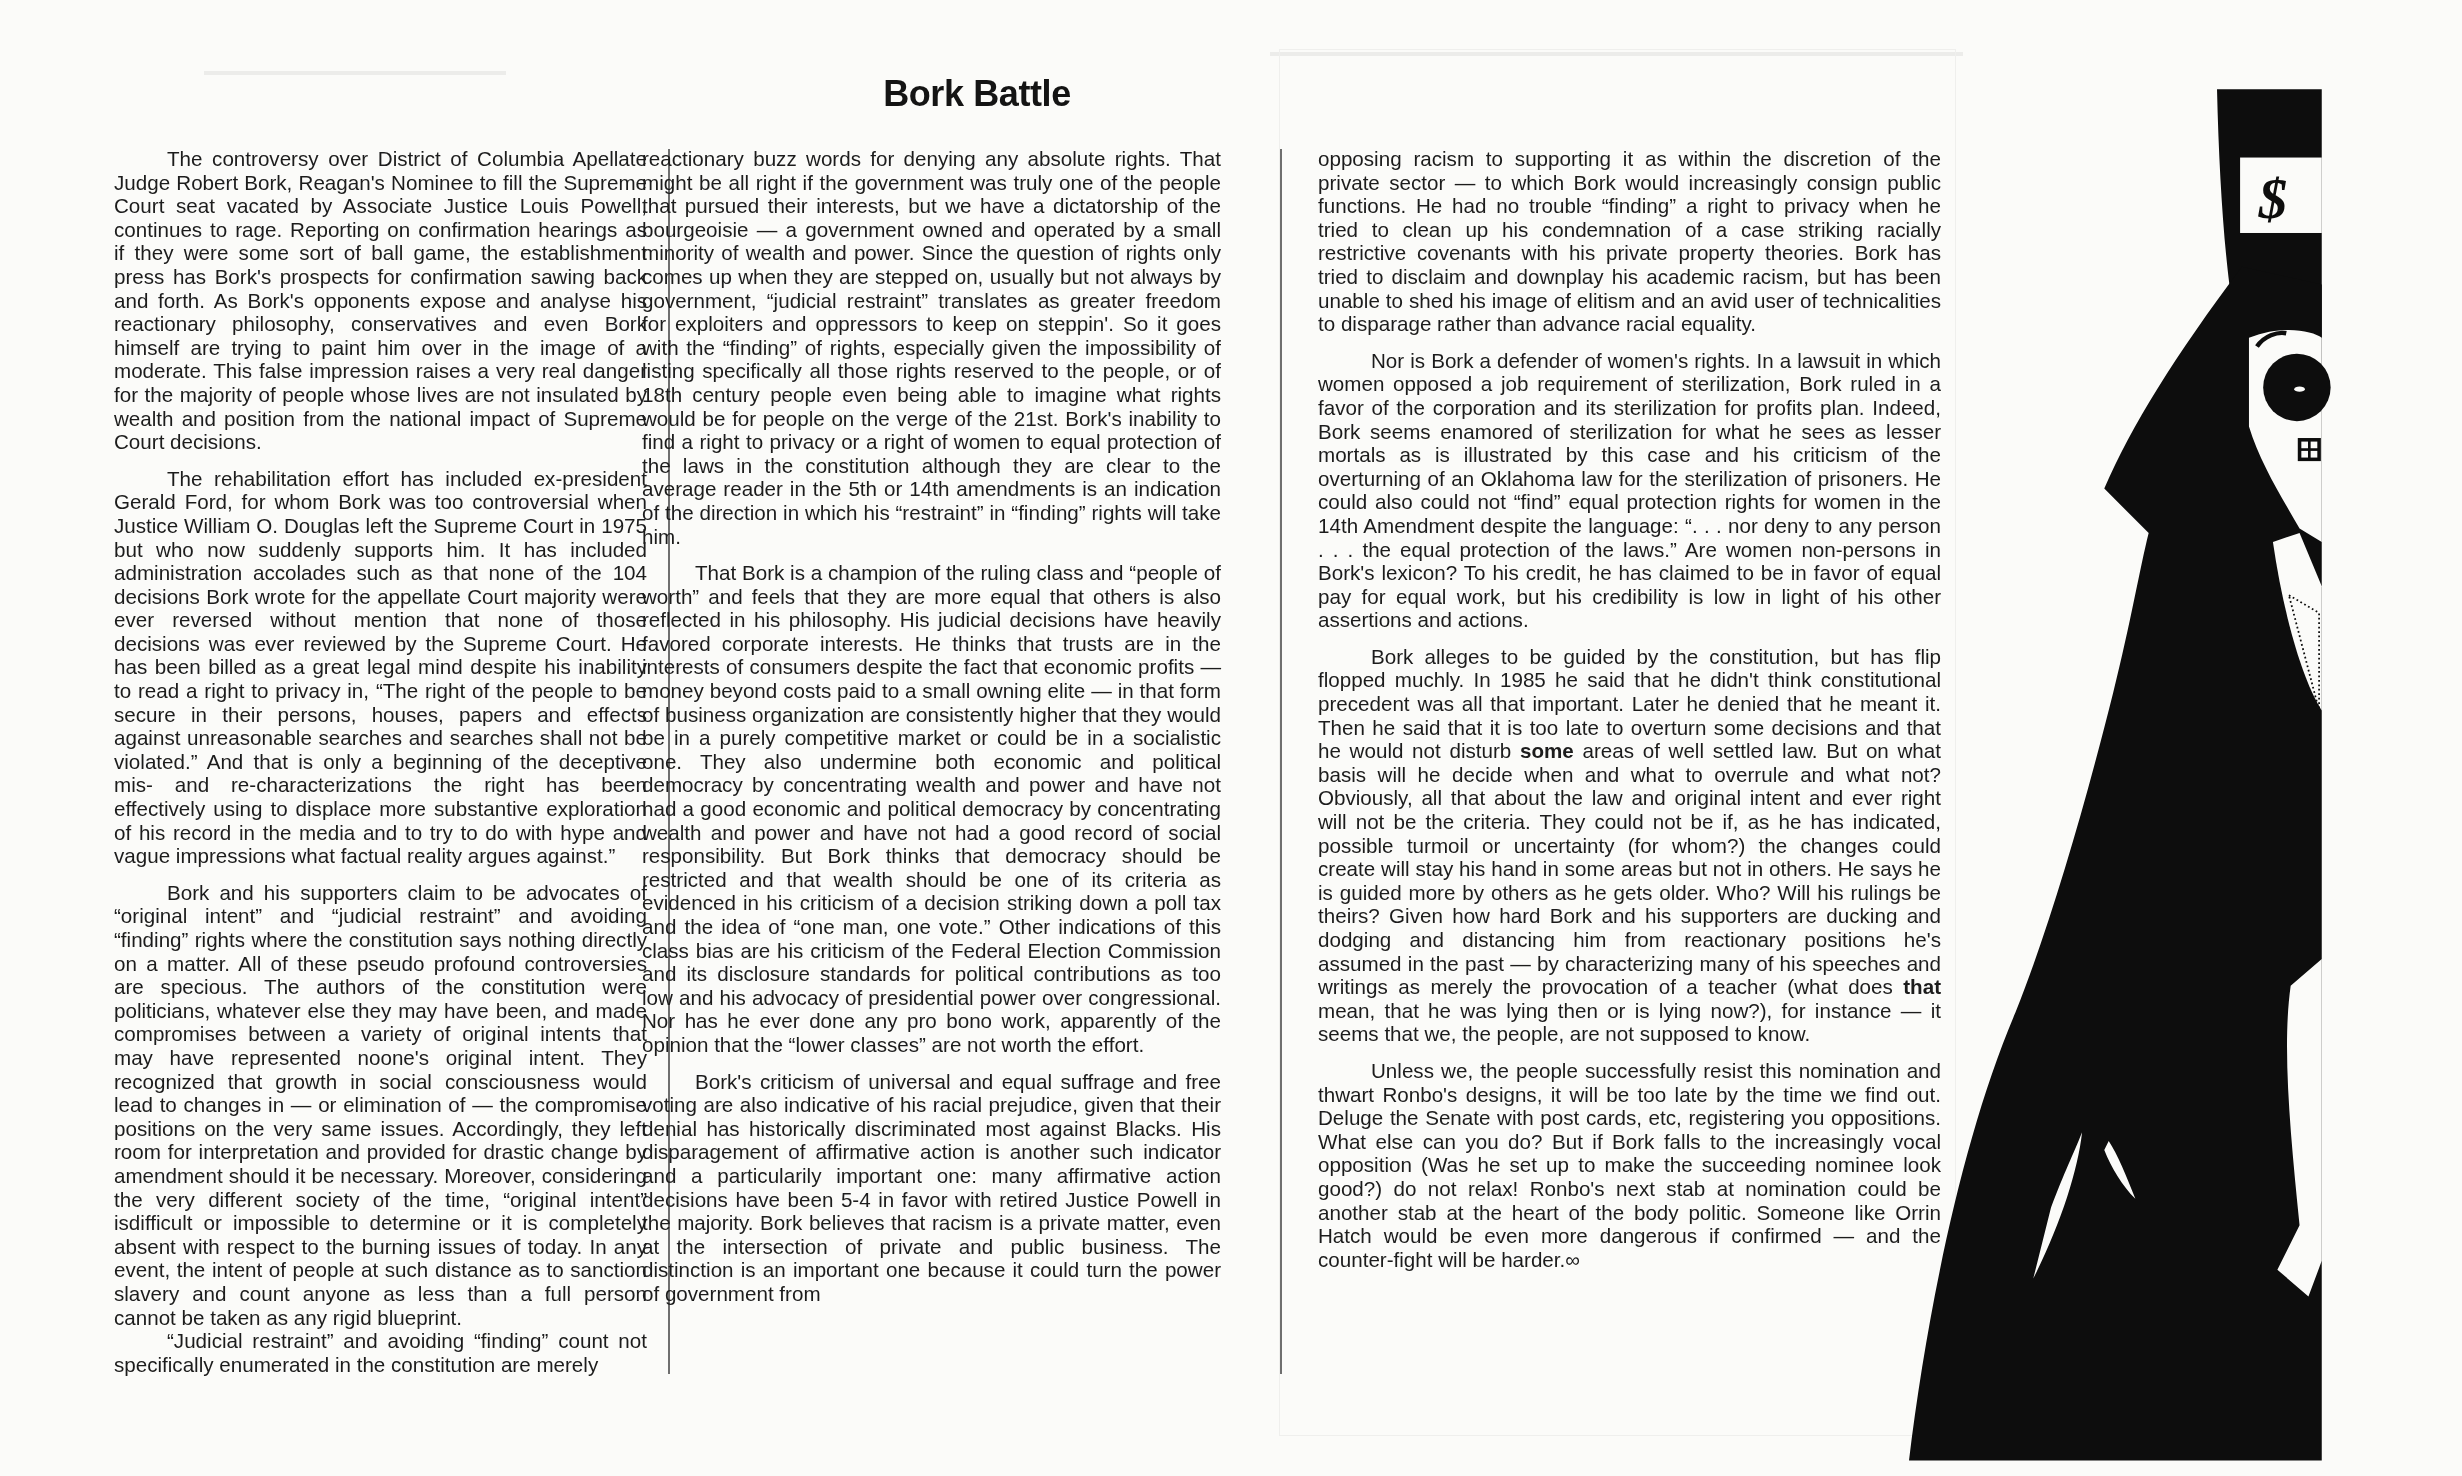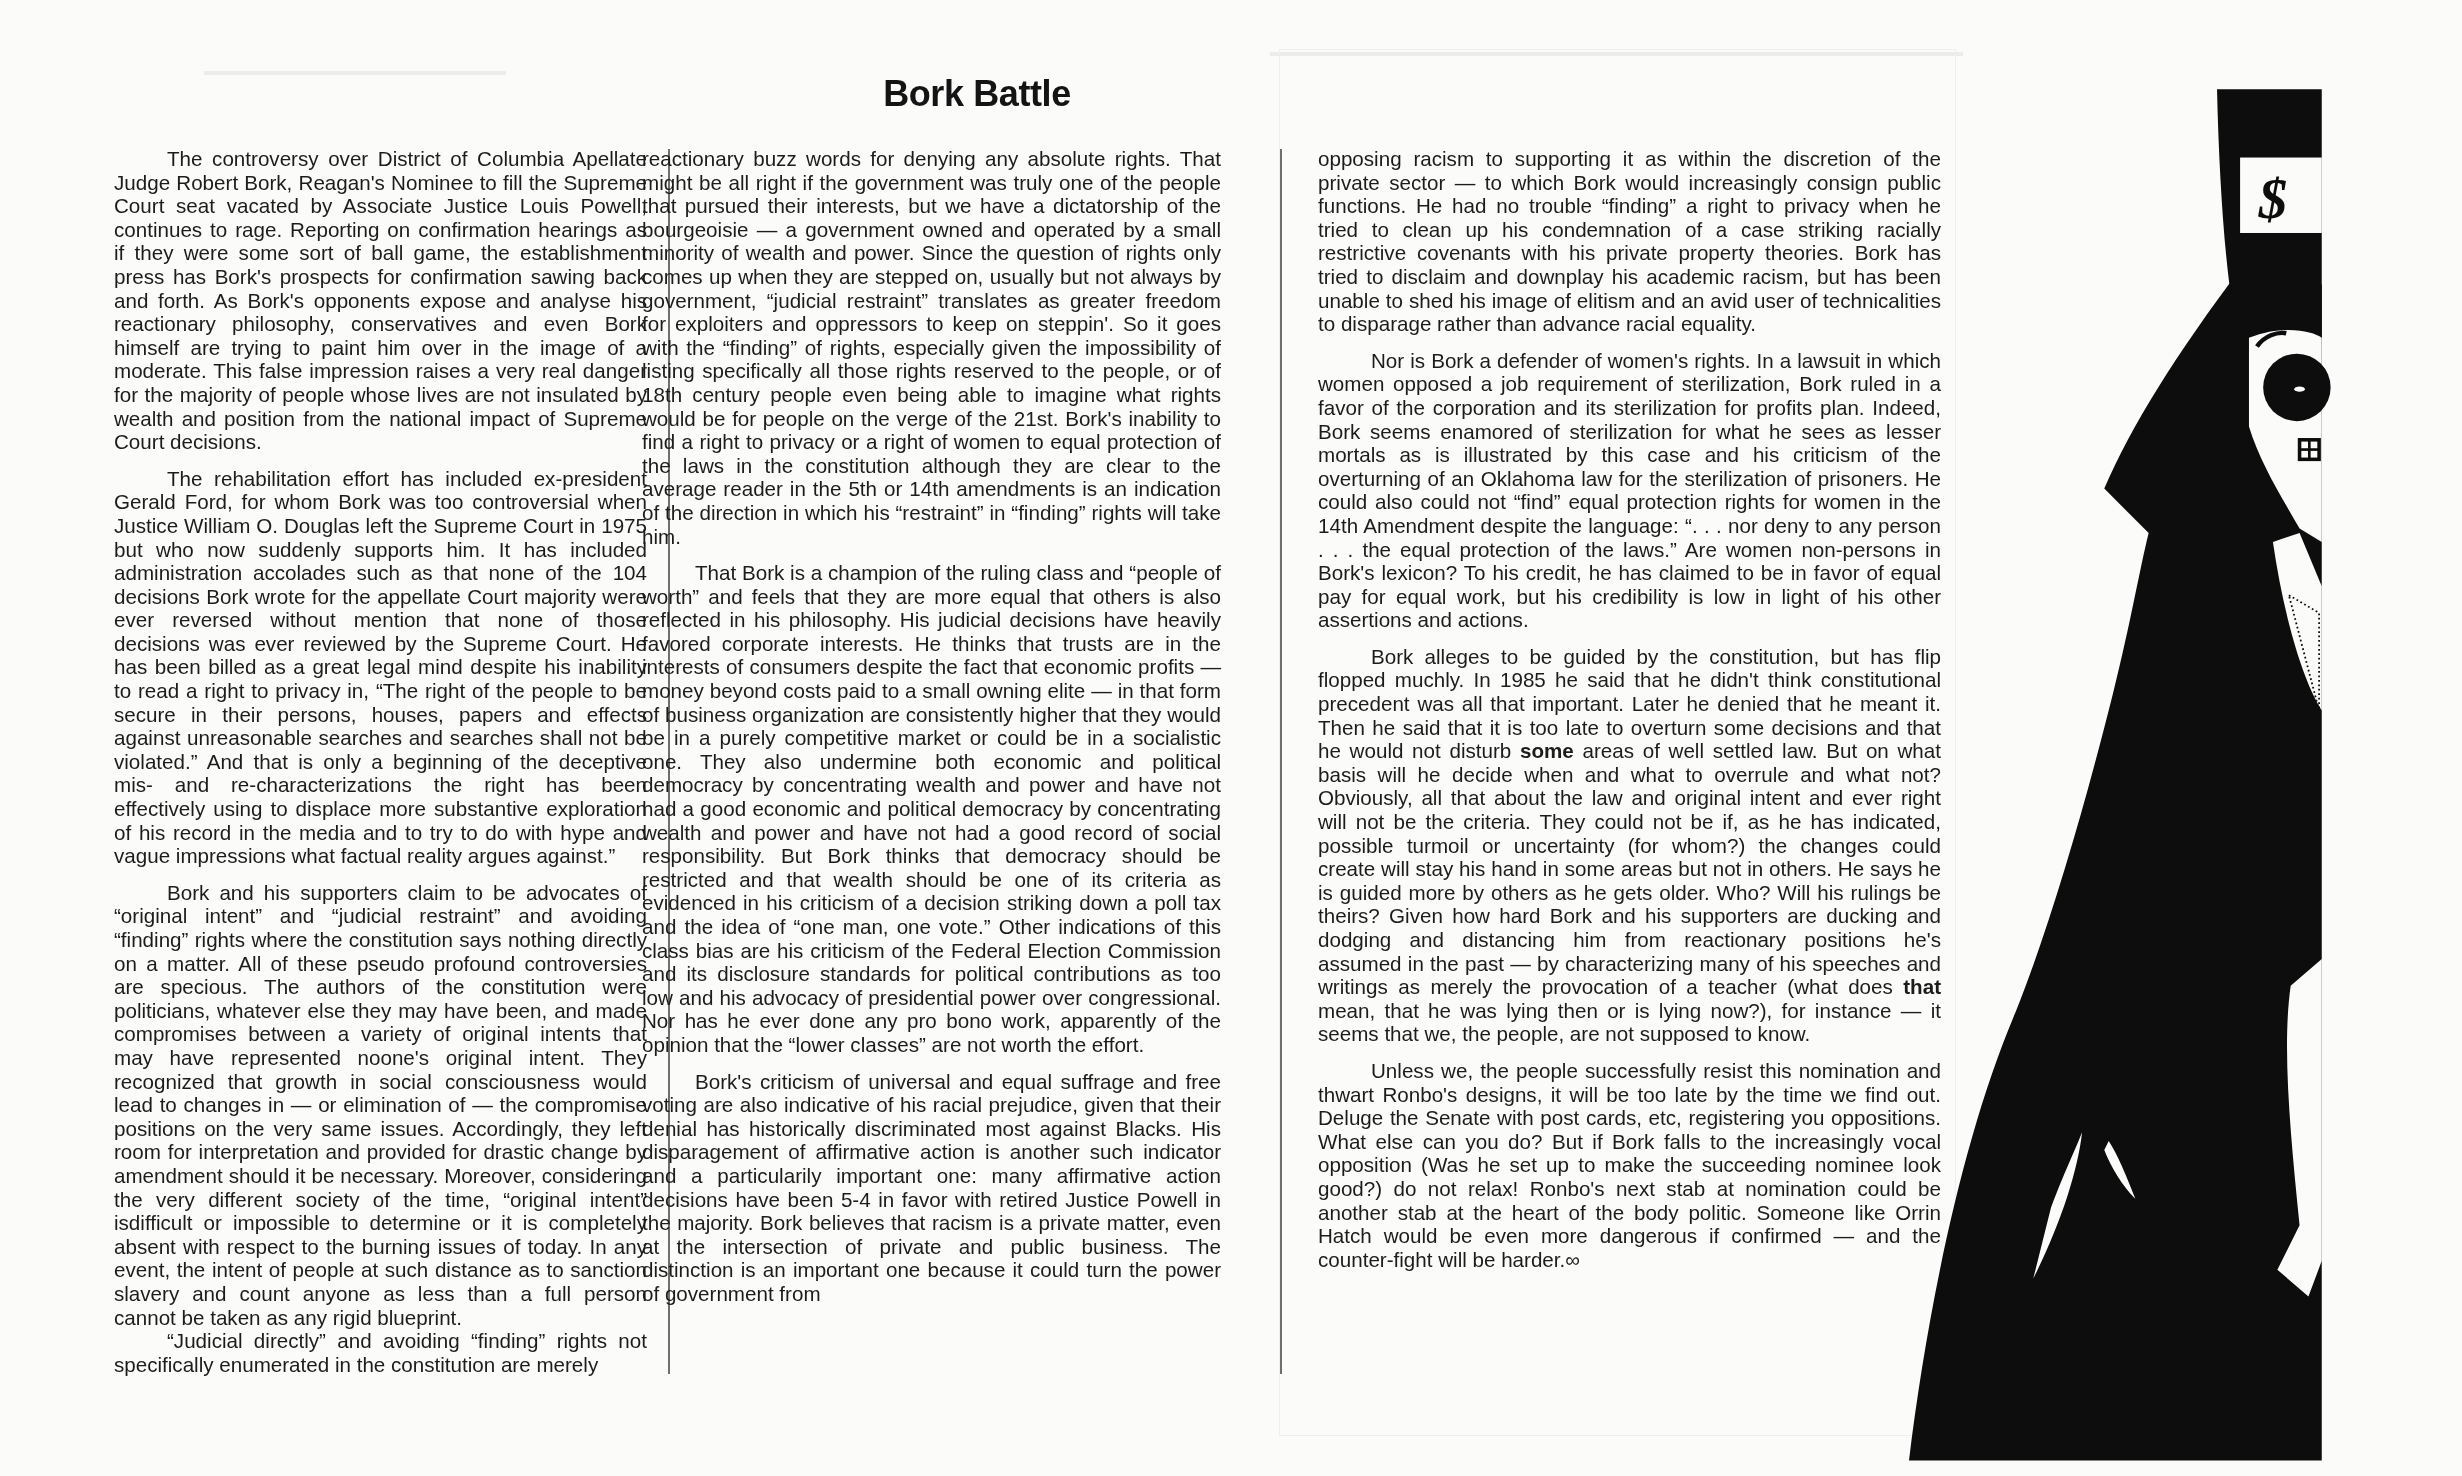--- a/index.html
+++ b/index.html
@@ -38,21 +38,21 @@
 <div class="ghost-bar" style="left:204px; top:71px; width:302px;"></div>
 <div class="ghost-bar" style="left:1270px; top:52px; width:693px;"></div>
 <div class="ghost-box" style="left:1279px; top:49px; width:675px; height:1385px;"></div>
 
 <h1 class="title">Bork Battle</h1>
 
 <div class="col col1">
   <p>The controversy over District of Columbia Apellate Judge Robert Bork, Reagan's Nominee to fill the Supreme Court seat vacated by Associate Justice Louis Powell, continues to rage. Reporting on confirmation hearings as if they were some sort of ball game, the establishment press has Bork's prospects for confirmation sawing back and forth. As Bork's opponents expose and analyse his reactionary philosophy, conservatives and even Bork himself are trying to paint him over in the image of a moderate. This false impression raises a very real danger for the majority of people whose lives are not insulated by wealth and position from the national impact of Supreme Court decisions.</p>
   <p class="gap">The rehabilitation effort has included ex-president Gerald Ford, for whom Bork was too controversial when Justice William O. Douglas left the Supreme Court in 1975 but who now suddenly supports him. It has included administration accolades such as that none of the 104 decisions Bork wrote for the appellate Court majority were ever reversed without mention that none of those decisions was ever reviewed by the Supreme Court. He has been billed as a great legal mind despite his inability to read a right to privacy in, “The right of the people to be secure in their persons, houses, papers and effects against unreasonable searches and searches shall not be violated.” And that is only a beginning of the deceptive mis- and re-characterizations the right has been effectively using to displace more substantive exploration of his record in the media and to try to do with hype and vague impressions what factual reality argues against.”</p>
   <p class="gap">Bork and his supporters claim to be advocates of “original intent” and “judicial restraint” and avoiding “finding” rights where the constitution says nothing directly on a matter. All of these pseudo profound controversies are specious. The authors of the constitution were politicians, whatever else they may have been, and made compromises between a variety of original intents that may have represented noone's original intent. They recognized that growth in social consciousness would lead to changes in — or elimination of — the compromise positions on the very same issues. Accordingly, they left room for interpretation and provided for drastic change by amendment should it be necessary. Moreover, considering the very different society of the time, “original intent” isdifficult or impossible to determine or it is completely absent with respect to the burning issues of today. In any event, the intent of people at such distance as to sanction slavery and count anyone as less than a full person cannot be taken as any rigid blueprint.</p>
-  <p>“Judicial directly” and avoiding “finding” rights not specifically enumerated in the constitution are merely</p>
+  <p>“Judicial restraint” and avoiding “finding” count not specifically enumerated in the constitution are merely</p>
 </div>
 
 <div class="rule" style="left:668px; top:149px; height:1225px;"></div>
 
 <div class="col col2">
   <p class="noindent">reactionary buzz words for denying any absolute rights. That might be all right if the government was truly one of the people that pursued their interests, but we have a dictatorship of the bourgeoisie — a government owned and operated by a small minority of wealth and power. Since the question of rights only comes up when they are stepped on, usually but not always by government, “judicial restraint” translates as greater freedom for exploiters and oppressors to keep on steppin'. So it goes with the “finding” of rights, especially given the impossibility of listing specifically all those rights reserved to the people, or of 18th century people even being able to imagine what rights would be for people on the verge of the 21st. Bork's inability to find a right to privacy or a right of women to equal protection of the laws in the constitution although they are clear to the average reader in the 5th or 14th amendments is an indication of the direction in which his “restraint” in “finding” rights will take him.</p>
   <p class="gap">That Bork is a champion of the ruling class and “people of worth” and feels that they are more equal that others is also reflected in his philosophy. His judicial decisions have heavily favored corporate interests. He thinks that trusts are in the interests of consumers despite the fact that economic profits — money beyond costs paid to a small owning elite — in that form of business organization are consistently higher that they would be in a purely competitive market or could be in a socialistic one. They also undermine both economic and political democracy by concentrating wealth and power and have not had a good economic and political democracy by concentrating wealth and power and have not had a good record of social responsibility. But Bork thinks that democracy should be restricted and that wealth should be one of its criteria as evidenced in his criticism of a decision striking down a poll tax and the idea of “one man, one vote.” Other indications of this class bias are his criticism of the Federal Election Commission and its disclosure standards for political contributions as too low and his advocacy of presidential power over congressional. Nor has he ever done any pro bono work, apparently of the opinion that the “lower classes” are not worth the effort.</p>
   <p class="gap">Bork's criticism of universal and equal suffrage and free voting are also indicative of his racial prejudice, given that their denial has historically discriminated most against Blacks. His disparagement of affirmative action is another such indicator and a particularily important one: many affirmative action decisions have been 5-4 in favor with retired Justice Powell in the majority. Bork believes that racism is a private matter, even at the intersection of private and public business. The distinction is an important one because it could turn the power of government from</p>
 </div>
 

